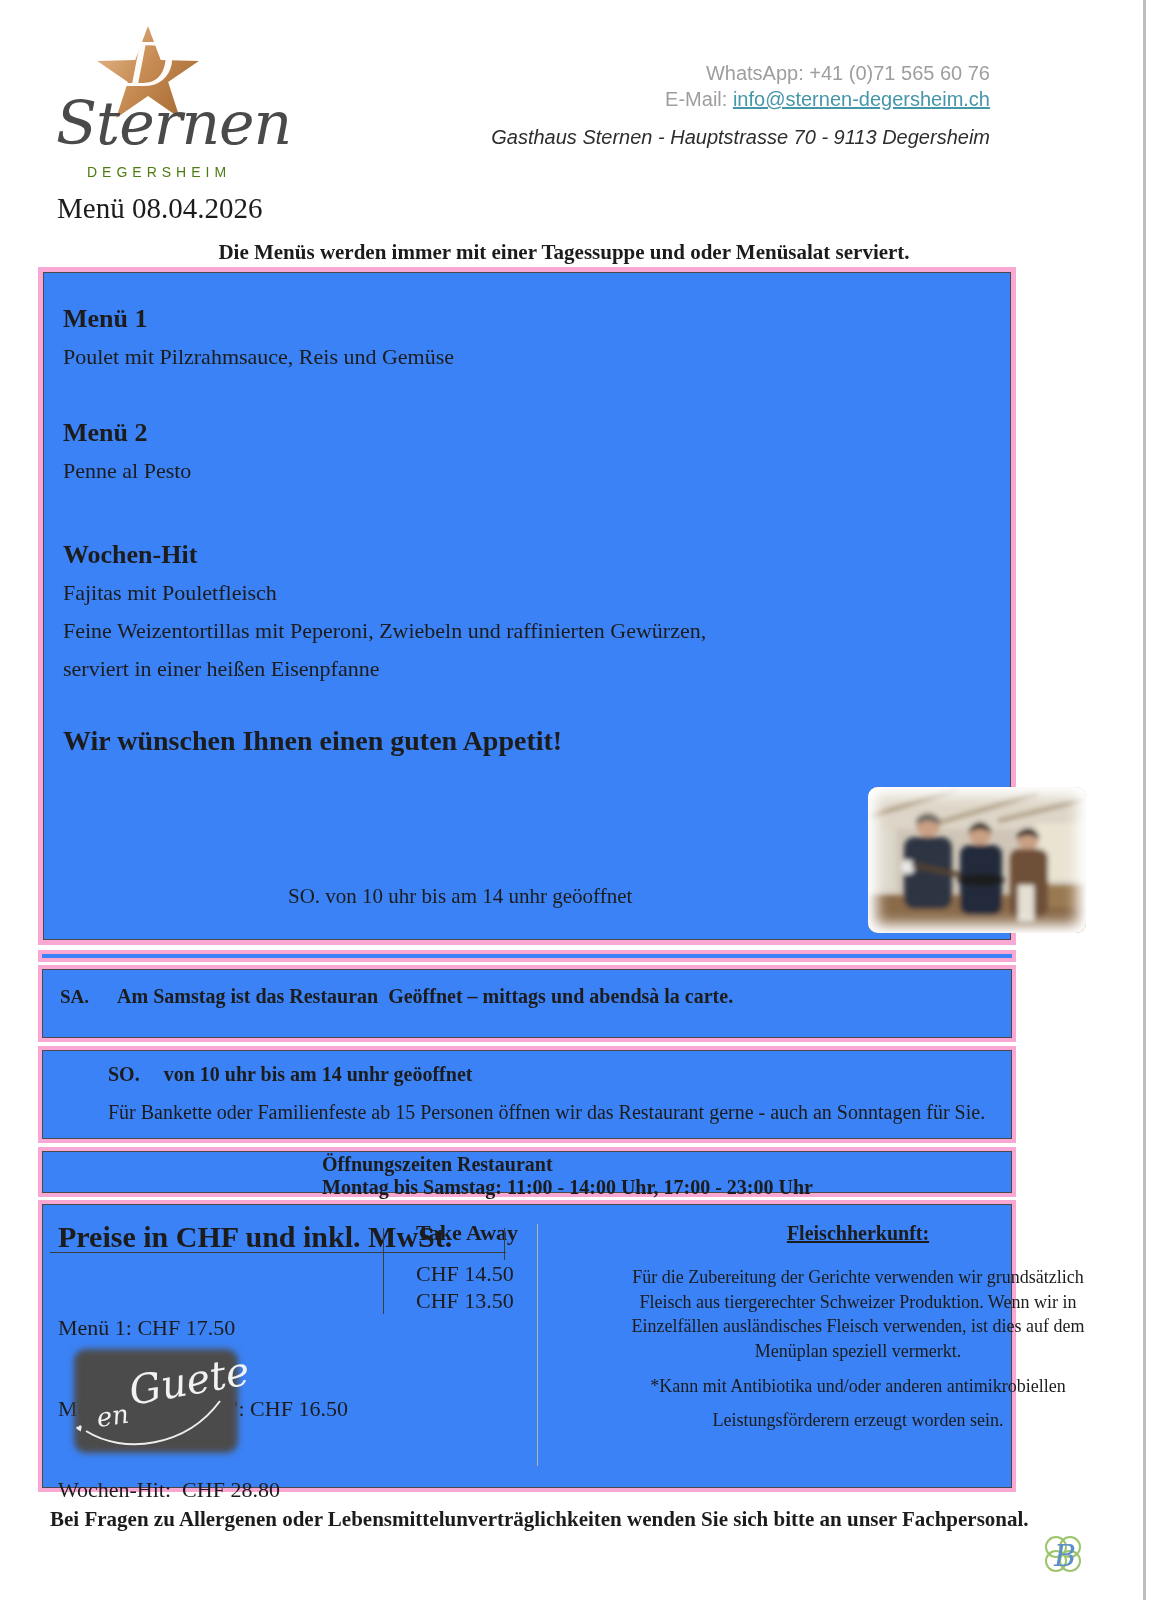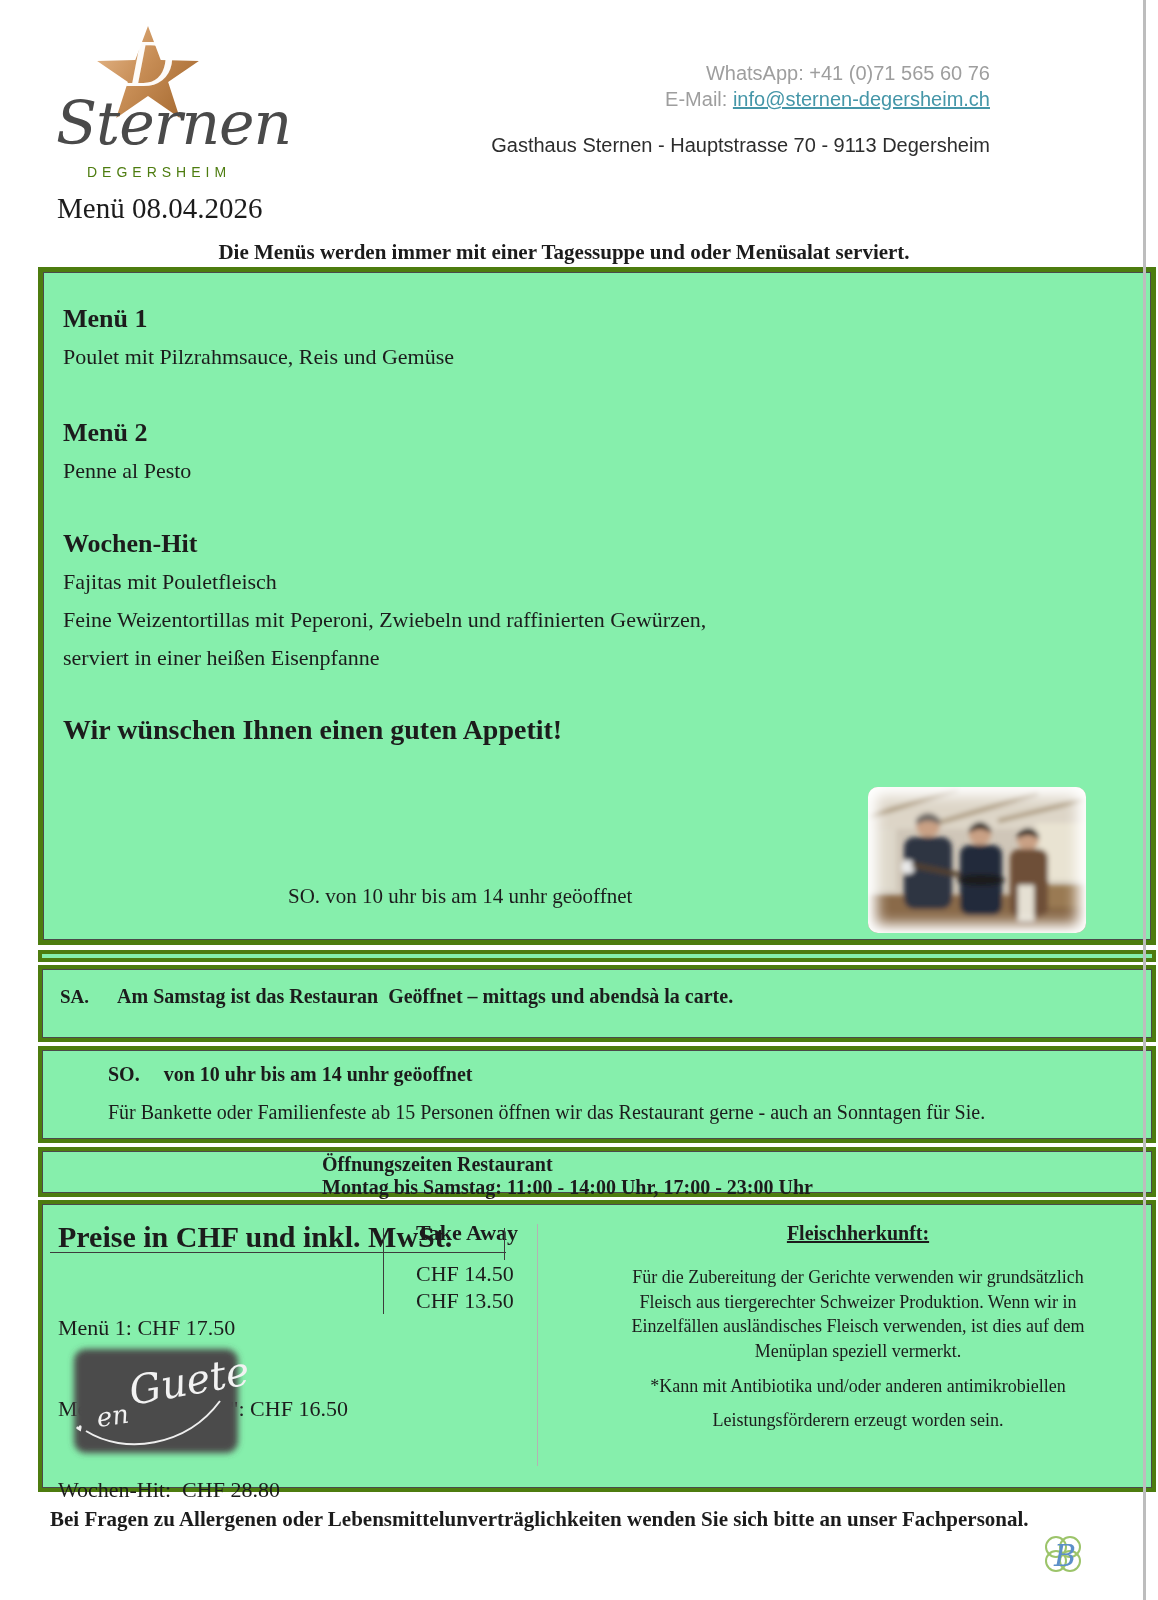--- a/index.html
+++ b/index.html
@@ -25,36 +25,36 @@
   }
   .logo-city {
     position:absolute; left:87px; top:164px;
     font-family:"Liberation Sans", sans-serif;
     font-size:14px; letter-spacing:5px; color:#4d7c0f;
   }
   .contact {
     position:absolute; right:168px; top:60px; text-align:right;
     font-family:"Liberation Sans", sans-serif; font-size:20px; line-height:26px; color:#9e9e9e;
   }
-  .contact .addr { color:#2d2d2d; margin-top:20px; }
+  .contact .addr { color:#2d2d2d; margin-top:12px;font-style:italic; }
   .contact .link { color:#4596a8; text-decoration:underline; }
 
   .doc-title { position:absolute; left:57px; top:192px; font-size:29px; }
   .notice { position:absolute; left:38px; top:240px; width:1052px; text-align:center; font-weight:bold; font-size:21px; }
 
   
   .gbox {
-    position:absolute; left:38px; width:1118px; background:#86efac;
-    border:5px solid #4d7c0f; box-shadow:inset 0 0 0 1px #4a4a4a;
+    position:absolute; left:38px; width:978px; background:#3b82f6;
+    border:5px solid #f9a8d4; box-shadow:inset 0 0 0 1px #4a4a4a;
   }
   #box-main { top:267px; height:678px; padding:28px 20px 0 20px; }
   .m-head { font-weight:bold; font-size:26px; line-height:38px; }
   .m-item { font-size:22px; line-height:38px; }
   .gap38 { margin-top:38px; }
-  .gap35 { margin-top:35px; }
+  .gap35 { margin-top:46px; }
   .wish { margin-top:37px; font-weight:bold; font-size:28px; }
   .so-note { position:absolute; left:288px; top:884px; font-size:21px; }
 
   .photo-wrap { position:absolute; left:868px; top:787px; width:218px; height:146px; z-index:5; }
   .photo-wrap svg { border-radius:10px; display:block; }
   .photo-wrap::after {
     content:""; position:absolute; inset:0; border-radius:10px;
     box-shadow:inset 0 0 14px 9px #ffffff; pointer-events:none;
   }
 

